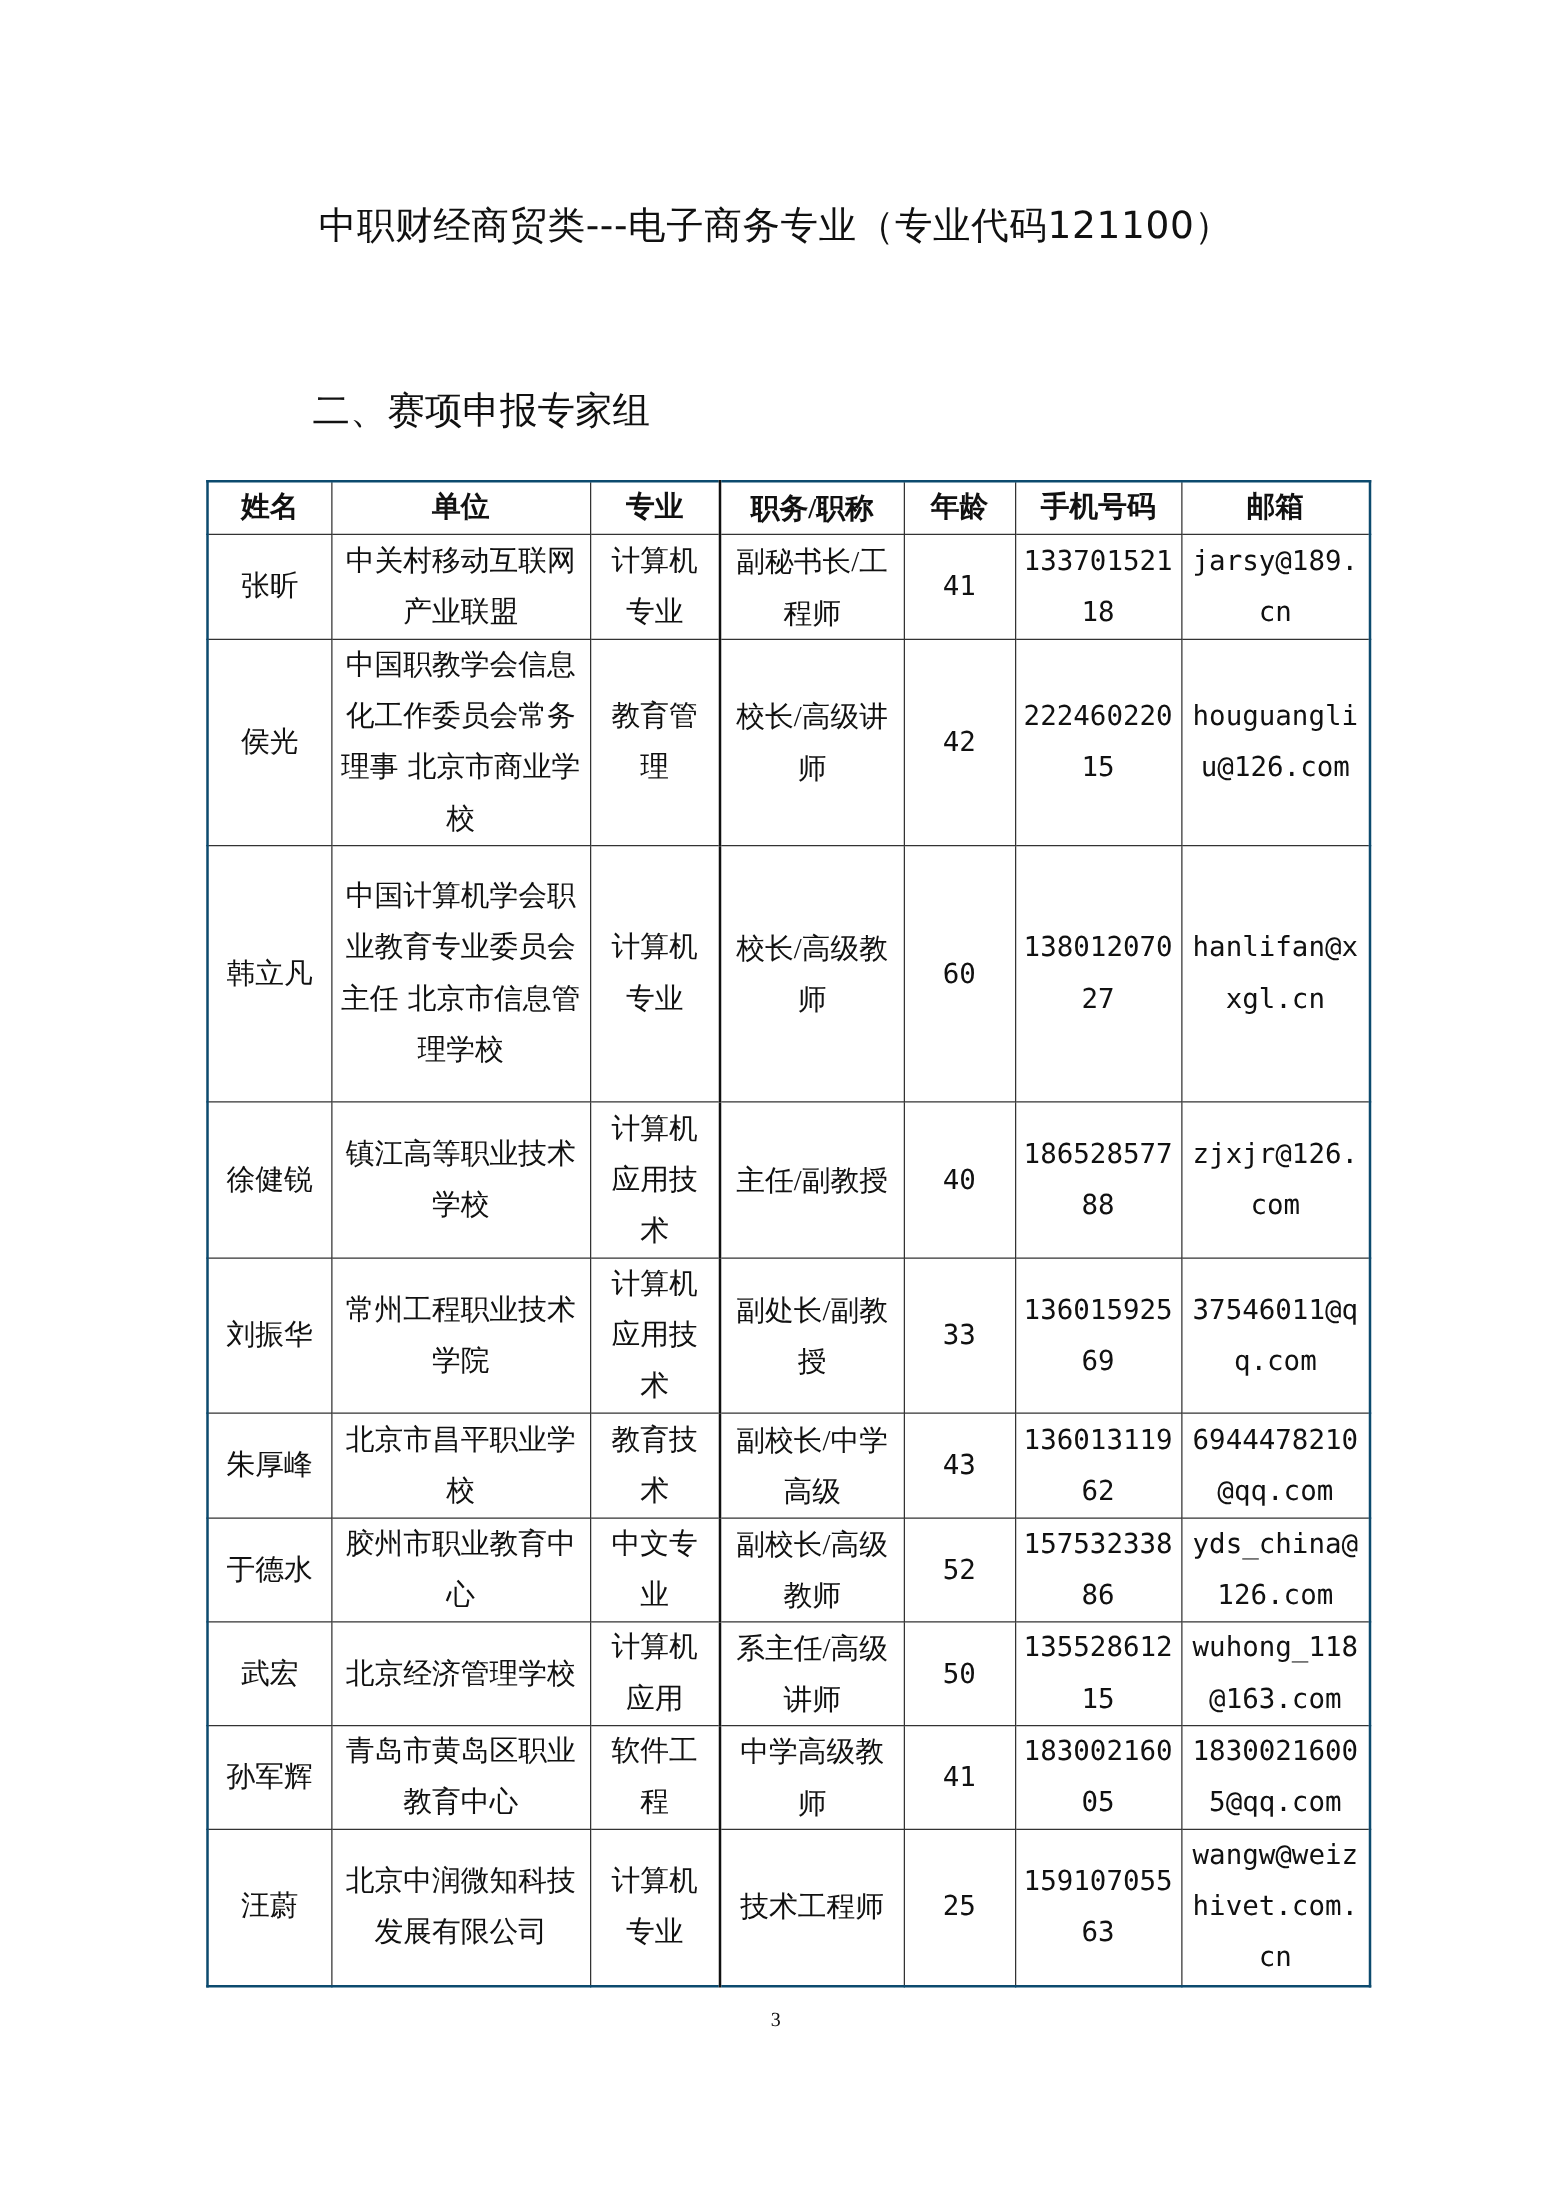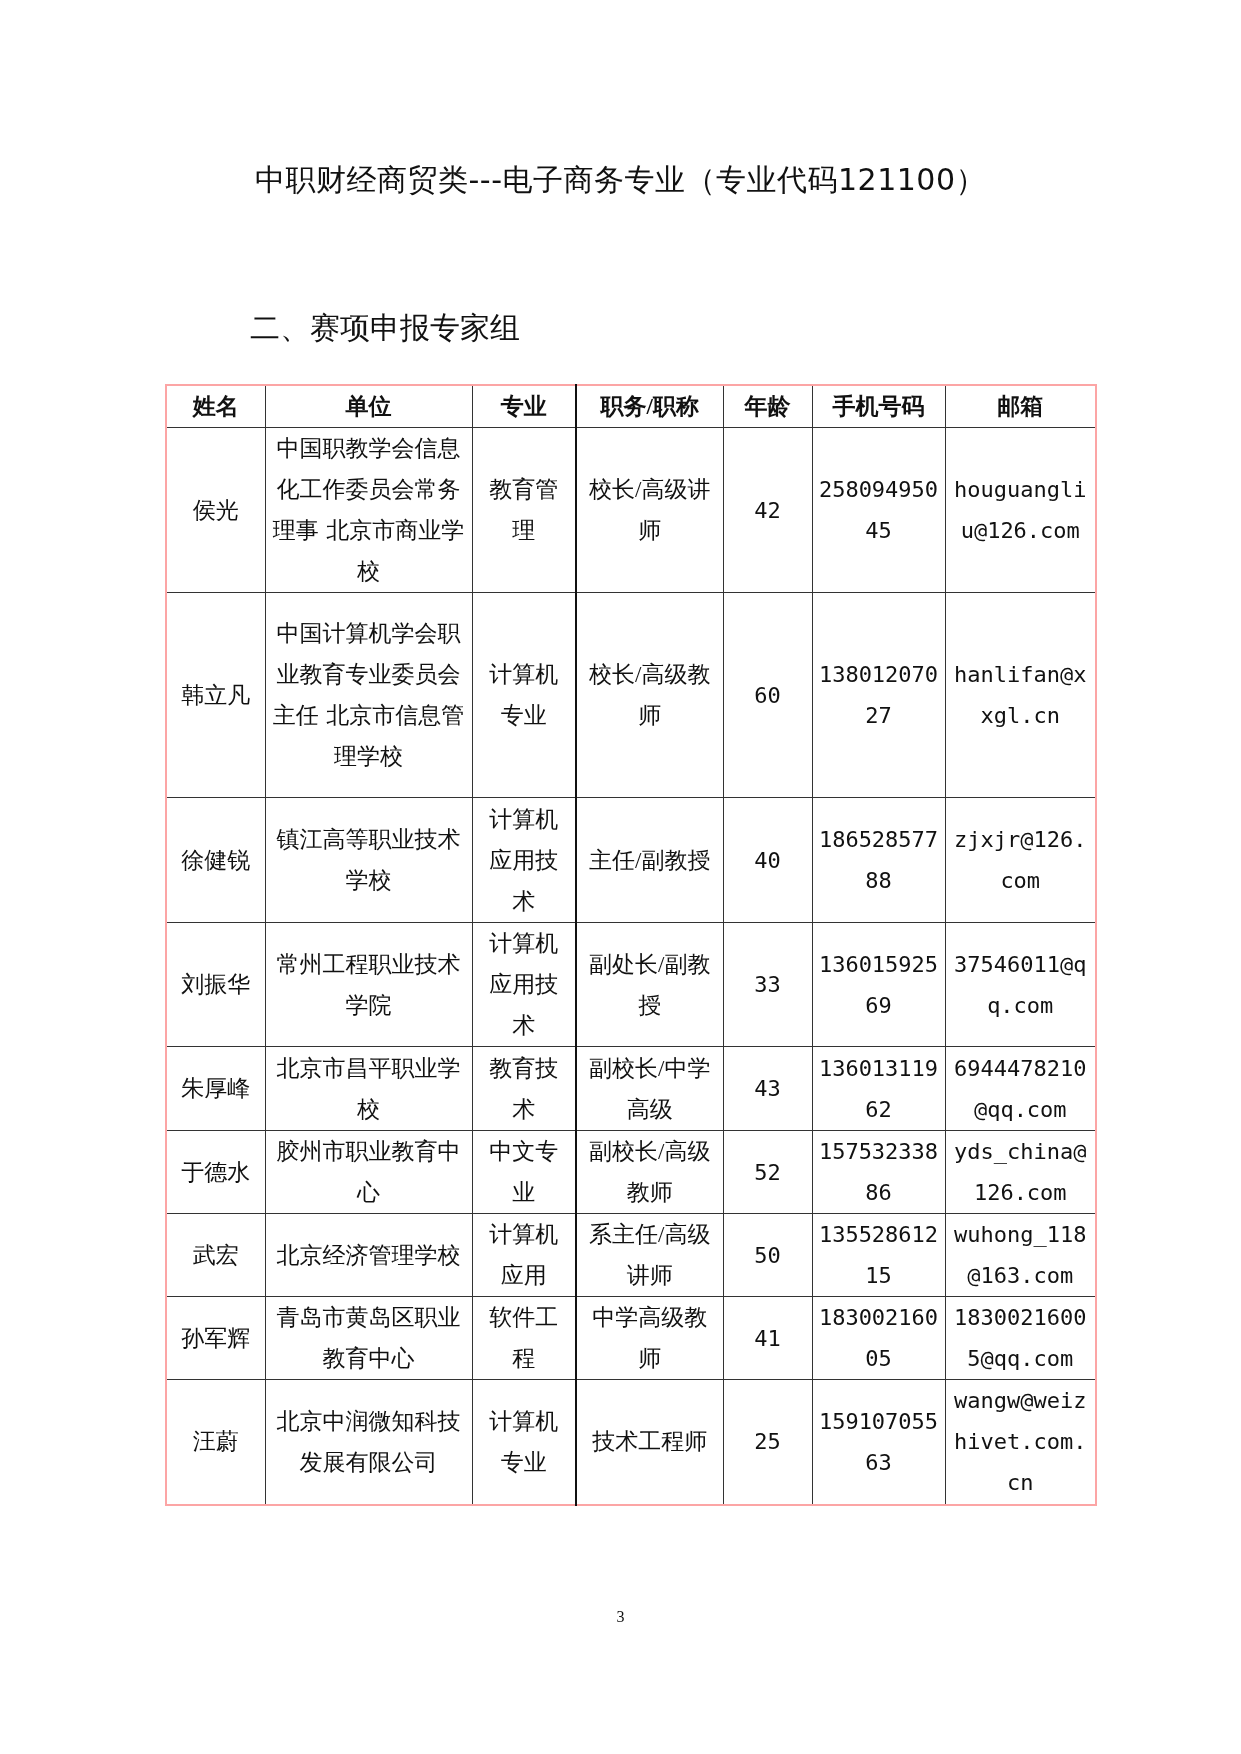--- a/index.html
+++ b/index.html
@@ -2,21 +2,21 @@
 <html><head>
 <meta charset="utf-8">
 <style>
   html, body { margin:0; padding:0; background:#fff; }
   body { width:1241px; height:1754px; position:relative; overflow:hidden; color:#111; font-family:"DejaVu Sans", sans-serif; }
   .title { position:absolute; left:0; width:1241px; top:160px; text-align:center; font-size:30px; letter-spacing:0.5px; }
   .section { position:absolute; left:250px; top:308px; font-size:30px; font-weight:normal; }
   table { position:absolute; left:165px; top:384px; border-collapse:collapse; table-layout:fixed; width:930px; }
   td, th { border:1px solid #333; text-align:center; vertical-align:middle; font-size:23px; line-height:41px; padding:0 6px; word-break:break-all; }
   th { font-weight:bold; height:40px; }
-  table { border:2px solid #fca5a5; }
+  table { border:2px solid #0c4a6e; }
   .thick-l { border-left:2px solid #111;font-family:Liberation Serif, serif; }
   .mono { font-family:"DejaVu Sans Mono", monospace; font-size:22px; }
   .page-no { position:absolute; left:0; width:1241px; top:1608px; text-align:center; font-family:"Liberation Serif", serif; font-size:16px; }
 </style>
 </head>
 <body>
 
 <div class="title">中职财经商贸类---电子商务专业（专业代码121100）</div>
 <div class="section">二、赛项申报专家组</div>
 
@@ -35,27 +35,36 @@
       <th>姓名</th>
       <th>单位</th>
       <th>专业</th>
       <th class="thick-l">职务/职称</th>
       <th>年龄</th>
       <th>手机号码</th>
       <th>邮箱</th>
     </tr>
   </thead>
   <tbody id="tbody">
+      <tr style="height: 84px;">
+        <td>张昕</td>
+        <td>中关村移动互联网产业联盟</td>
+        <td>计算机专业</td>
+        <td class="thick-l">副秘书长/工程师</td>
+        <td class="mono">41</td>
+        <td class="mono">13370152118</td>
+        <td class="mono">jarsy@189.cn</td>
+      </tr>
       <tr style="height: 164px;">
         <td>侯光</td>
         <td>中国职教学会信息化工作委员会常务理事 北京市商业学校</td>
         <td>教育管理</td>
         <td class="thick-l">校长/高级讲师</td>
         <td class="mono">42</td>
-        <td class="mono">25809495045</td>
+        <td class="mono">22246022015</td>
         <td class="mono">houguangliu@126.com</td>
       </tr>
       <tr style="height: 205px;">
         <td>韩立凡</td>
         <td>中国计算机学会职业教育专业委员会主任 北京市信息管理学校</td>
         <td>计算机专业</td>
         <td class="thick-l">校长/高级教师</td>
         <td class="mono">60</td>
         <td class="mono">13801207027</td>
         <td class="mono">hanlifan@xxgl.cn</td>

